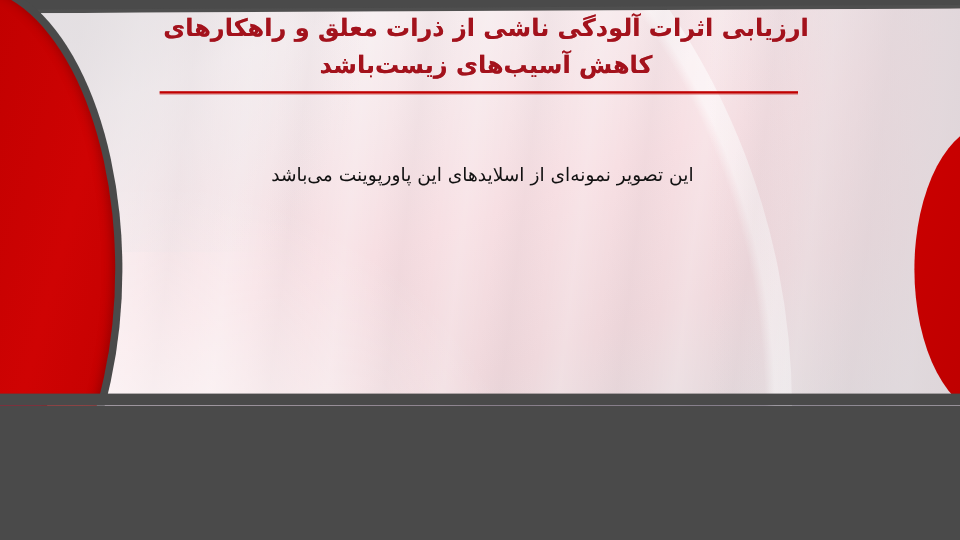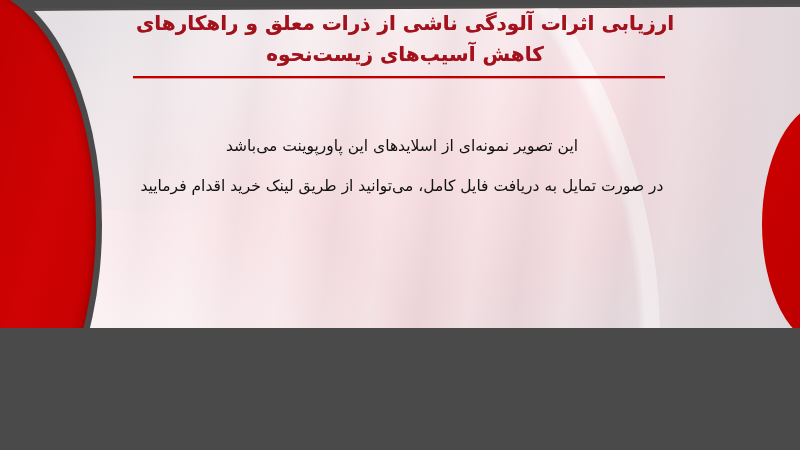--- a/index.html
+++ b/index.html
@@ -235,28 +235,27 @@
 
     <div class="sheen"></div>
     <div class="glow-lowleft"></div>
     <div class="vignette-topleft"></div>
     <div class="vignette-right"></div>
 
     <div class="red-circle"></div>
 
     <div class="title-block">
       <div class="title-line">ارزیابی اثرات آلودگی ناشی از ذرات معلق و راهکارهای</div>
-      <div class="title-line">کاهش آسیب‌های زیست‌نحوه</div>
+      <div class="title-line">کاهش آسیب‌های زیست‌باشد</div>
     </div>
     <div class="title-rule"></div>
     <div class="title-rule-soft"></div>
 
     <div class="body-block">
       <div class="body-line">این تصویر نمونه‌ای از اسلایدهای این پاورپوینت می‌باشد</div>
-      <div class="body-line">در صورت تمایل به دریافت فایل کامل، می‌توانید از طریق لینک خرید اقدام فرمایید</div>
     </div>
 
   </div>
 
   <div class="red-lens-outline"></div>
   <div class="red-lens"></div>
   <div class="red-lens-shadow"></div>
 
   <div class="bottom-strip"></div>
 

